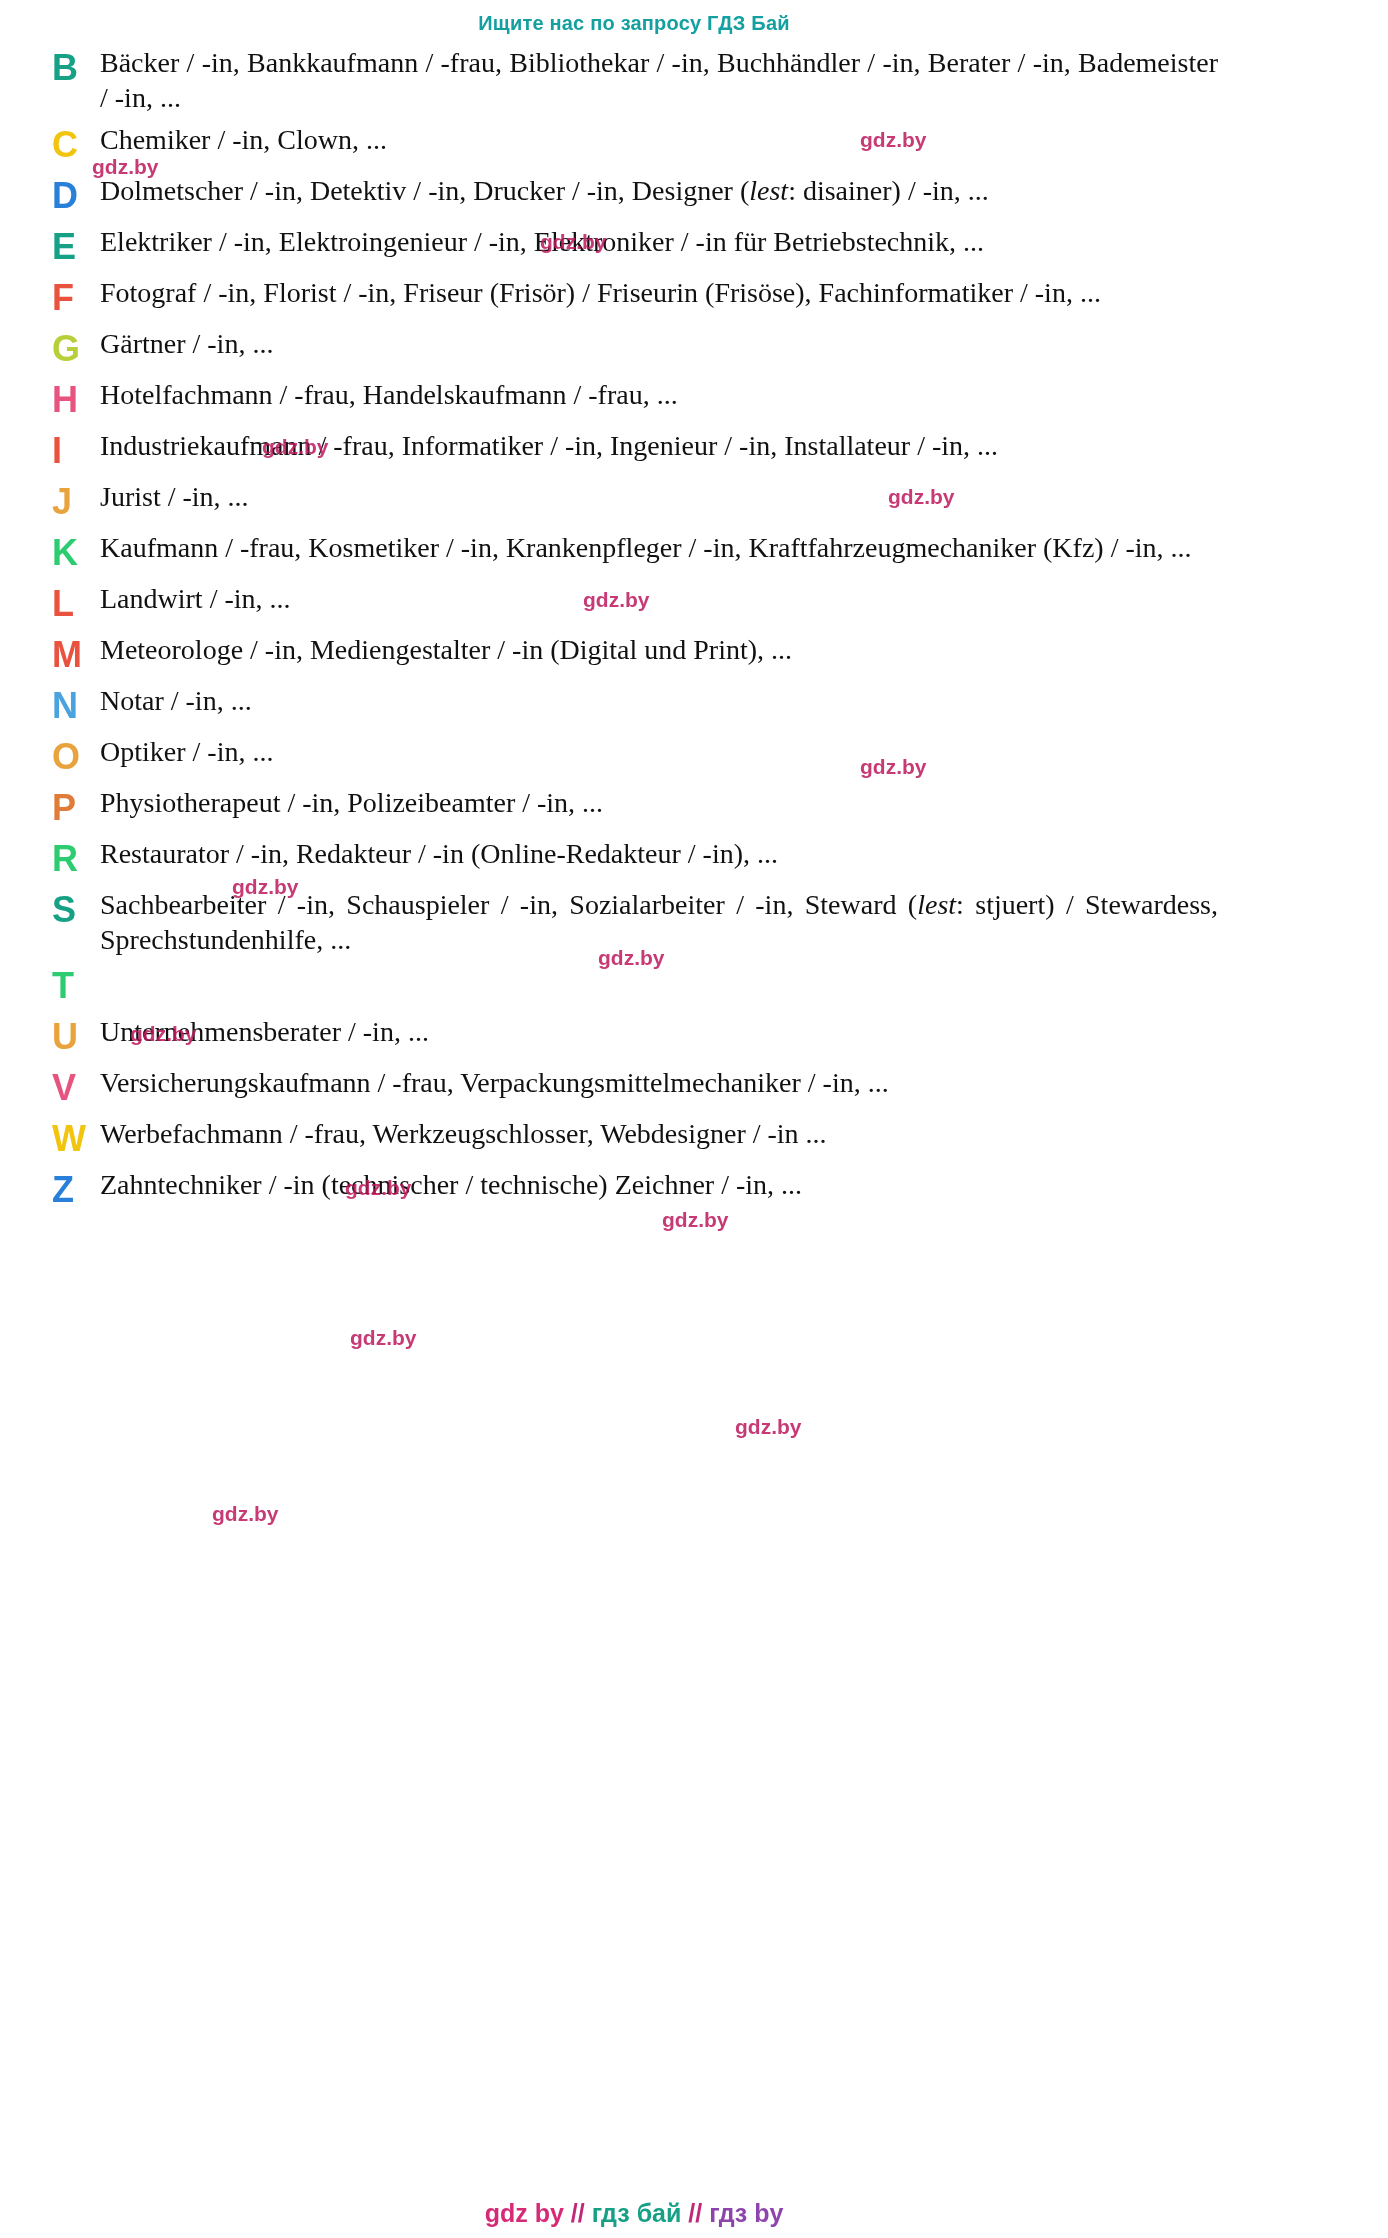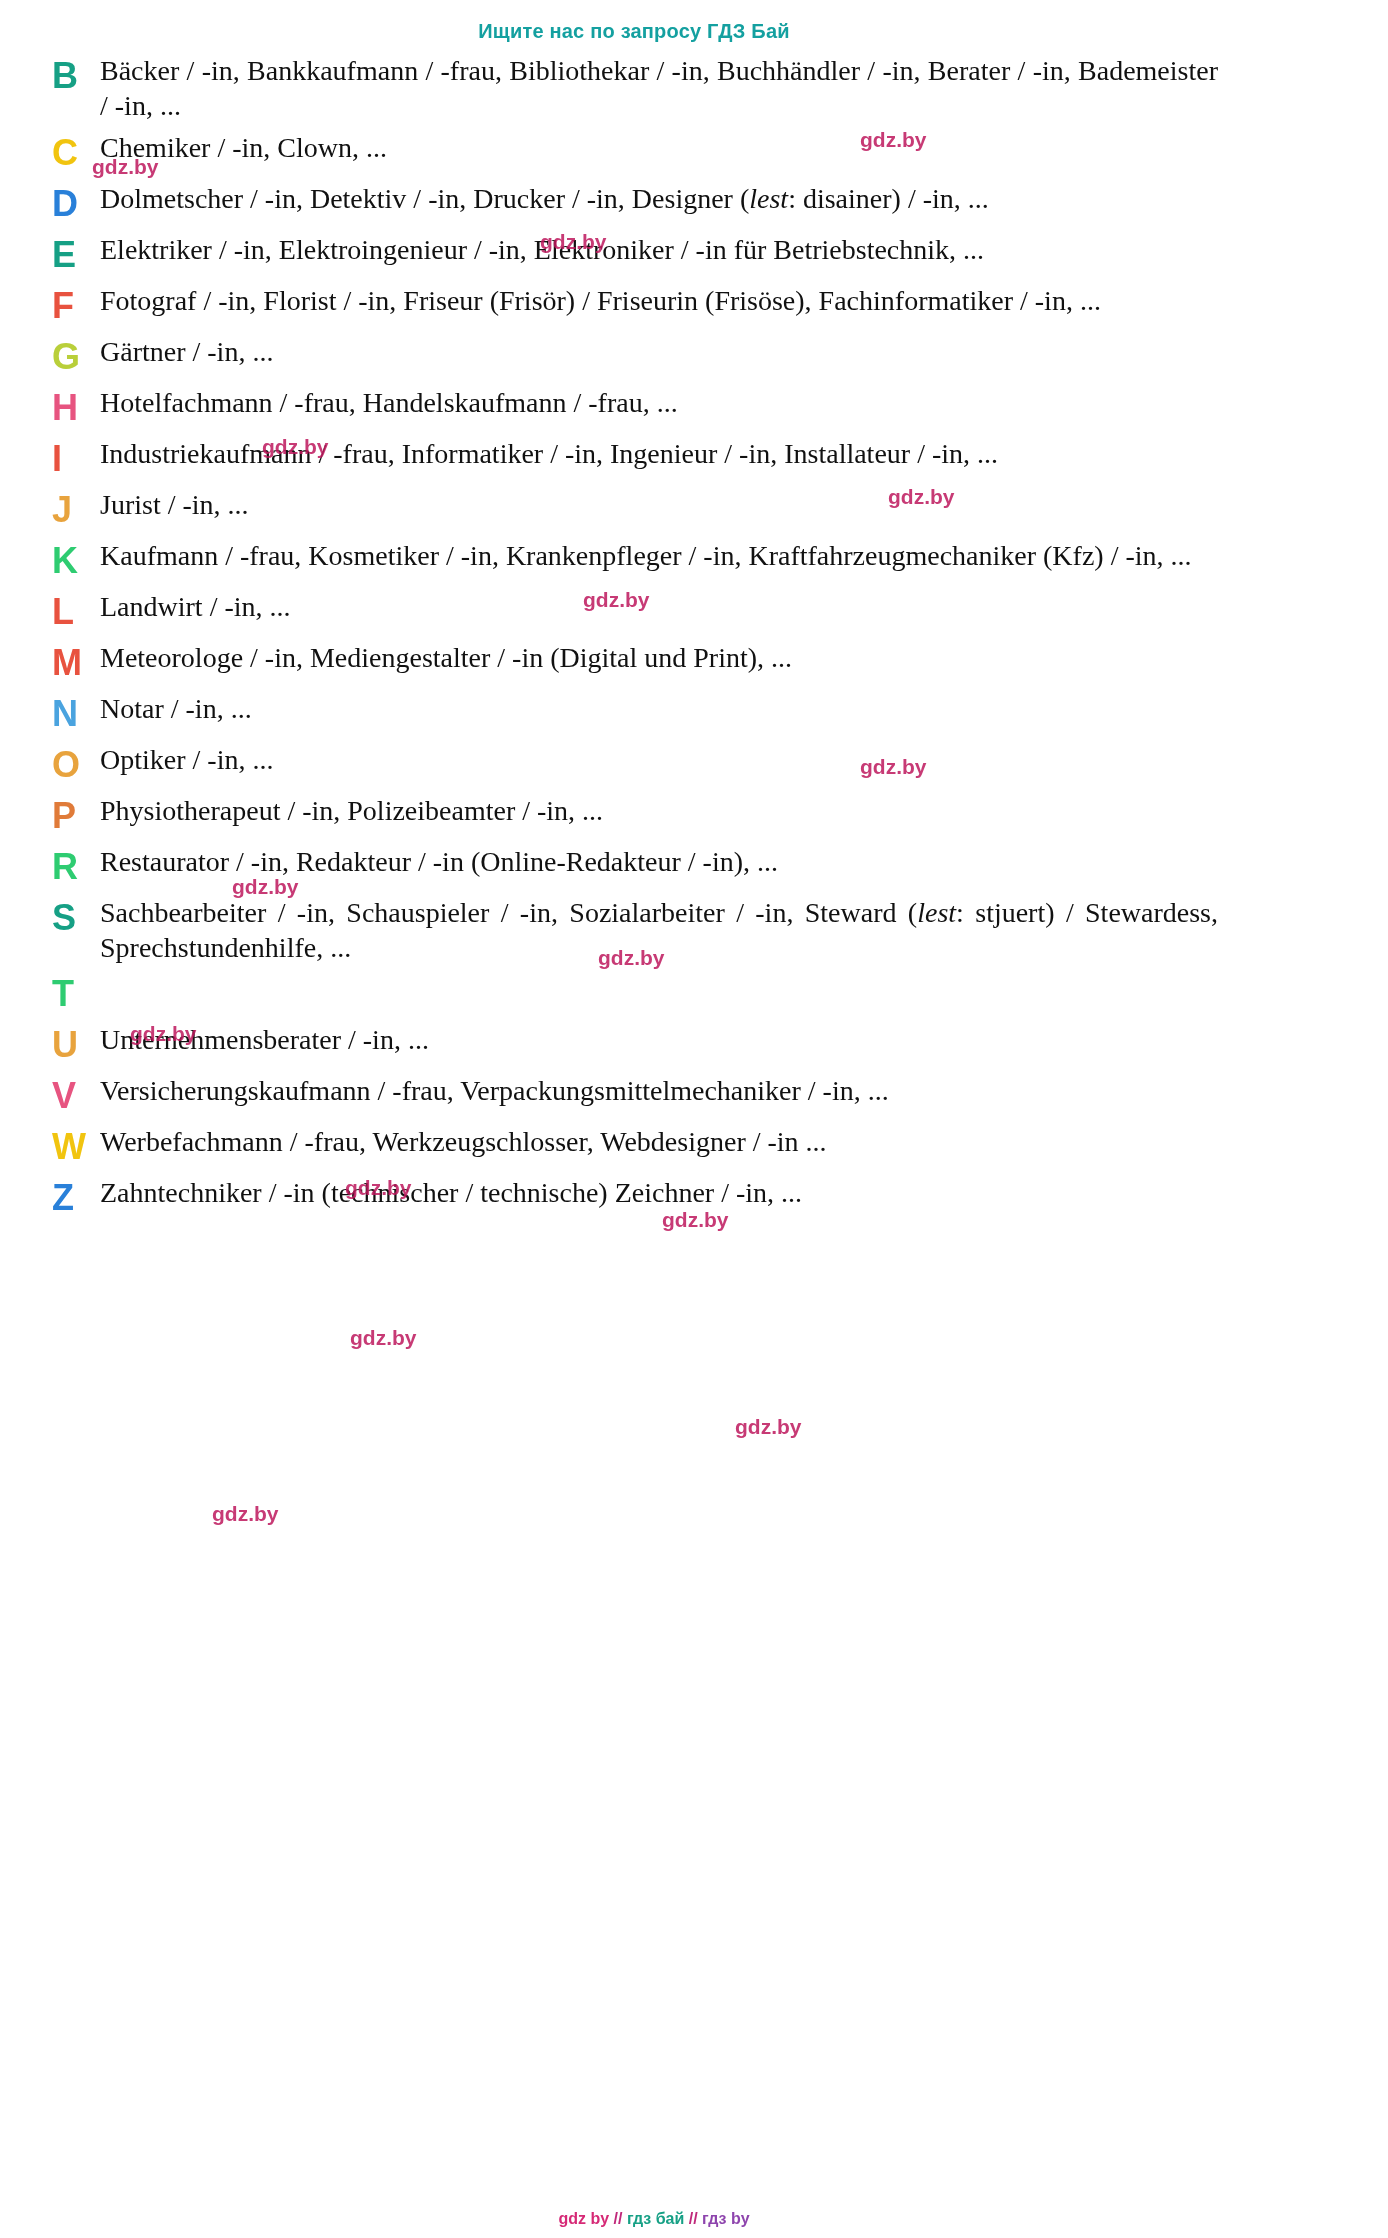--- a/index.html
+++ b/index.html
@@ -12,21 +12,21 @@
     min-height: 2238px;
     position: relative;
     font-family: "Liberation Serif", serif;
     color: #1a1a1a;
   }
   .page {
     position: relative;
     width: 1268px;
     min-height: 2238px;
     box-sizing: border-box;
-    padding: 12px 40px;
+    padding: 4px 40px;
   }
   .site-banner {
     text-align: center;
     color: #14a0a0;
     font-family: "Liberation Sans", sans-serif;
     font-size: 20px;
     font-weight: bold;
     padding: 8px 0 10px 0;
     letter-spacing: 0.2px;
   }
@@ -75,24 +75,23 @@
     pointer-events: none;
     white-space: nowrap;
   }
   .footer {
     position: absolute;
     bottom: 10px;
     left: 0;
     width: 100%;
     text-align: center;
     font-family: "Liberation Sans", sans-serif;
-    font-size: 16px;
+    font-size: 25px;
     font-weight: bold;
     color: #c0287a;
-    margin-left: 20px;
   }
   .footer span.sep { color: #c0287a; font-weight: bold; }
   .footer span.g1 { color: #d62976; }
   .footer span.g2 { color: #16a085; }
   .footer span.g3 { color: #8e44ad; }
 </style>
 </head>
 <body>
 
 <div class="page">

